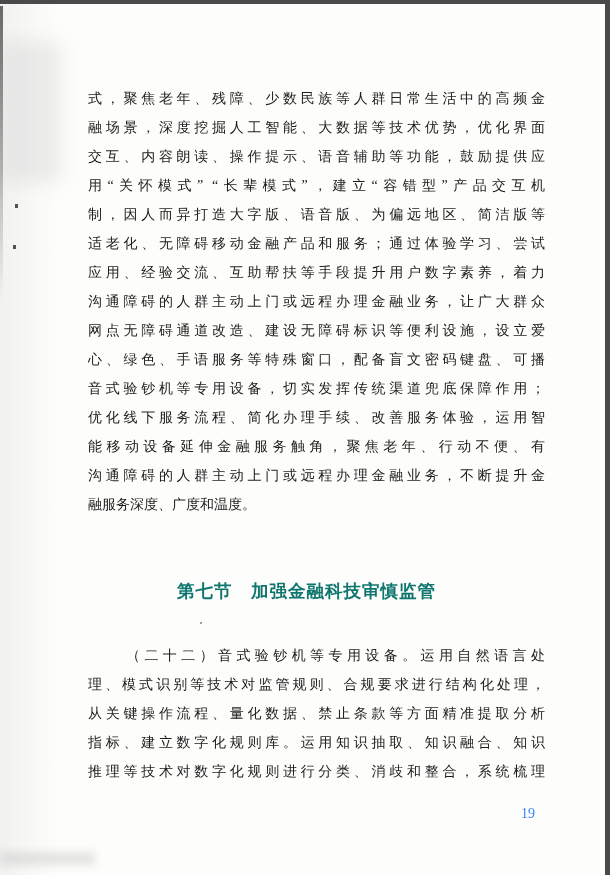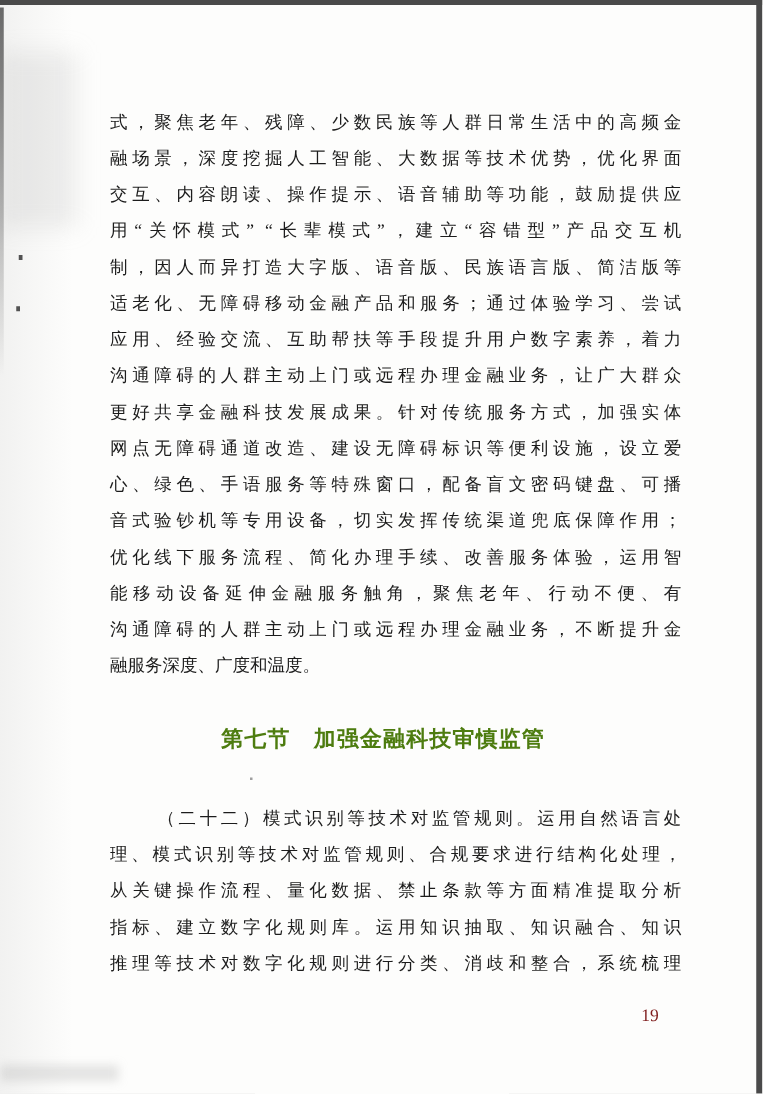--- a/index.html
+++ b/index.html
@@ -47,26 +47,26 @@
   .para-2 .line:first-child { padding-left:38px; }
 
   .heading {
     position:absolute; top:493px; left:0; right:20px;
     margin:0;
     font-size:17.5px;
     font-weight:bold;
     line-height:29px;
     text-align:center;
     letter-spacing:1px;
-    color:#4d7c0f;
+    color:#0f766e;
   }
 
   .pagenum {
     position:absolute; left:505px; top:806px; width:30px;
-    font-size:14px; color:#7f1d1d; text-align:center;
+    font-size:14px; color:#3b82f6; text-align:right;
   }
 </style>
 </head>
 <body>
 
 <div class="page">
 
   <div class="shade-left"></div>
   <div class="blotch-topleft"></div>
   <div class="smudge-bottomleft"></div>
@@ -77,38 +77,37 @@
   <div class="speck s2"></div>
   <div class="speck s3"></div>
 
   <div class="text-col">
 
     <div class="para para-1">
         <div class="line">式，聚焦老年、残障、少数民族等人群日常生活中的高频金</div>
         <div class="line">融场景，深度挖掘人工智能、大数据等技术优势，优化界面</div>
         <div class="line">交互、内容朗读、操作提示、语音辅助等功能，鼓励提供应</div>
         <div class="line">用“关怀模式” “长辈模式”，建立“容错型”产品交互机</div>
-        <div class="line">制，因人而异打造大字版、语音版、民族语言版、简洁版等</div>
+        <div class="line">制，因人而异打造大字版、语音版、为偏远地区、简洁版等</div>
         <div class="line">适老化、无障碍移动金融产品和服务；通过体验学习、尝试</div>
         <div class="line">应用、经验交流、互助帮扶等手段提升用户数字素养，着力</div>
         <div class="line">沟通障碍的人群主动上门或远程办理金融业务，让广大群众</div>
-        <div class="line">更好共享金融科技发展成果。针对传统服务方式，加强实体</div>
         <div class="line">网点无障碍通道改造、建设无障碍标识等便利设施，设立爱</div>
         <div class="line">心、绿色、手语服务等特殊窗口，配备盲文密码键盘、可播</div>
         <div class="line">音式验钞机等专用设备，切实发挥传统渠道兜底保障作用；</div>
         <div class="line">优化线下服务流程、简化办理手续、改善服务体验，运用智</div>
         <div class="line">能移动设备延伸金融服务触角，聚焦老年、行动不便、有</div>
         <div class="line">沟通障碍的人群主动上门或远程办理金融业务，不断提升金</div>
         <div class="line">融服务深度、广度和温度。</div>
       </div>
 
     <h2 class="heading">第七节　加强金融科技审慎监管</h2>
 
     <div class="para para-2">
-        <div class="line">（二十二）模式识别等技术对监管规则。运用自然语言处</div>
+        <div class="line">（二十二）音式验钞机等专用设备。运用自然语言处</div>
         <div class="line">理、模式识别等技术对监管规则、合规要求进行结构化处理，</div>
         <div class="line">从关键操作流程、量化数据、禁止条款等方面精准提取分析</div>
         <div class="line">指标、建立数字化规则库。运用知识抽取、知识融合、知识</div>
         <div class="line">推理等技术对数字化规则进行分类、消歧和整合，系统梳理</div>
       </div>
 
   </div>
 
   <div class="pagenum">19</div>
 

